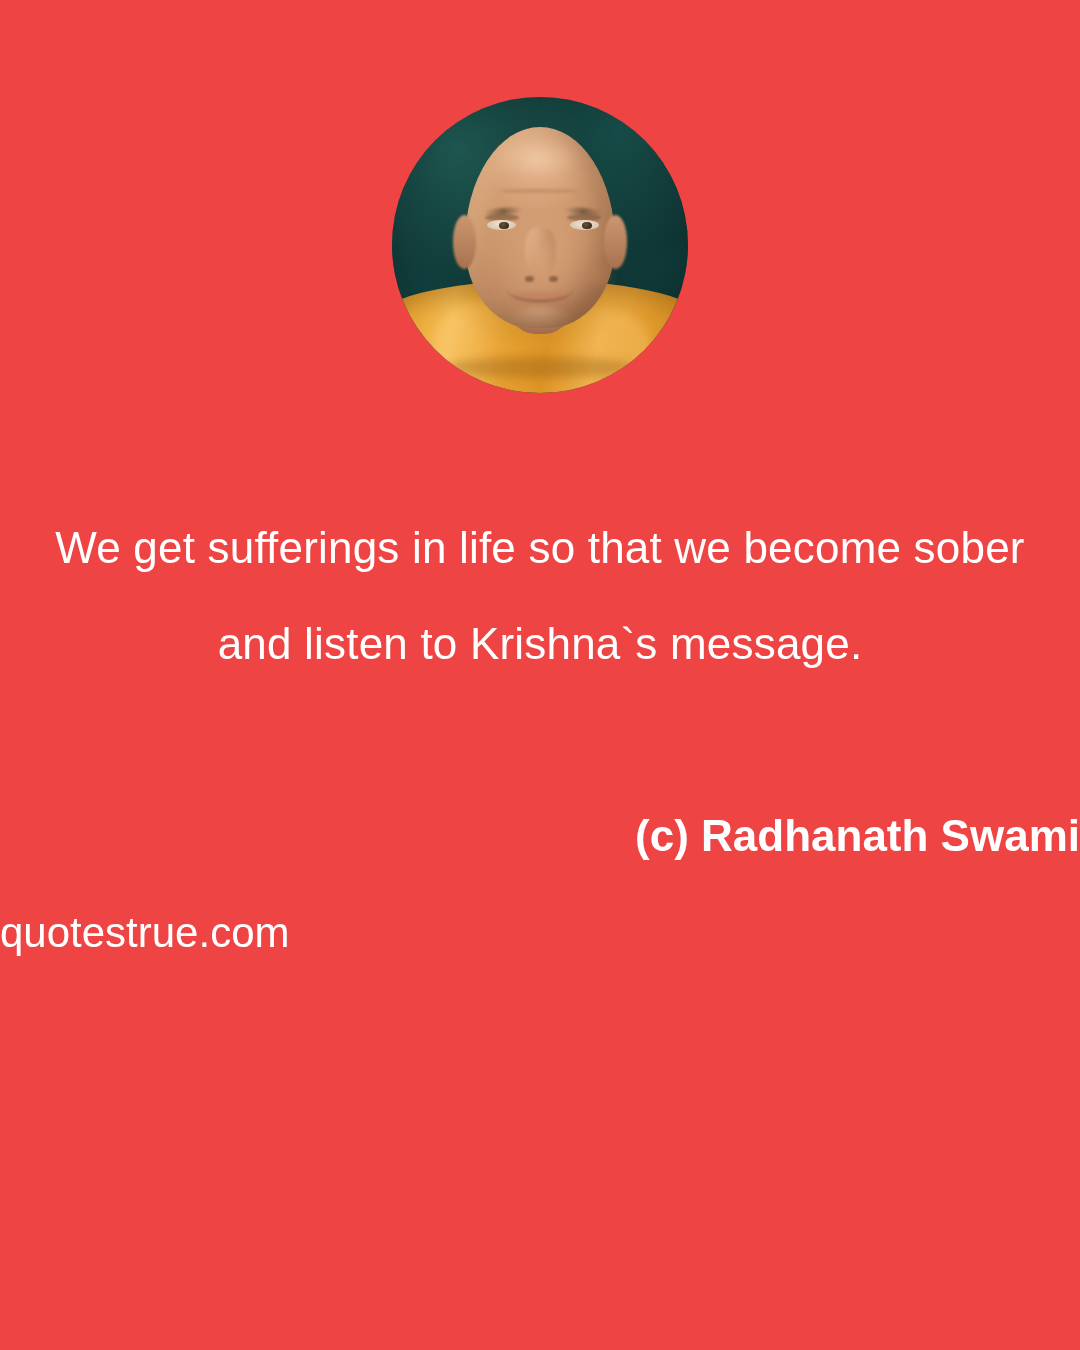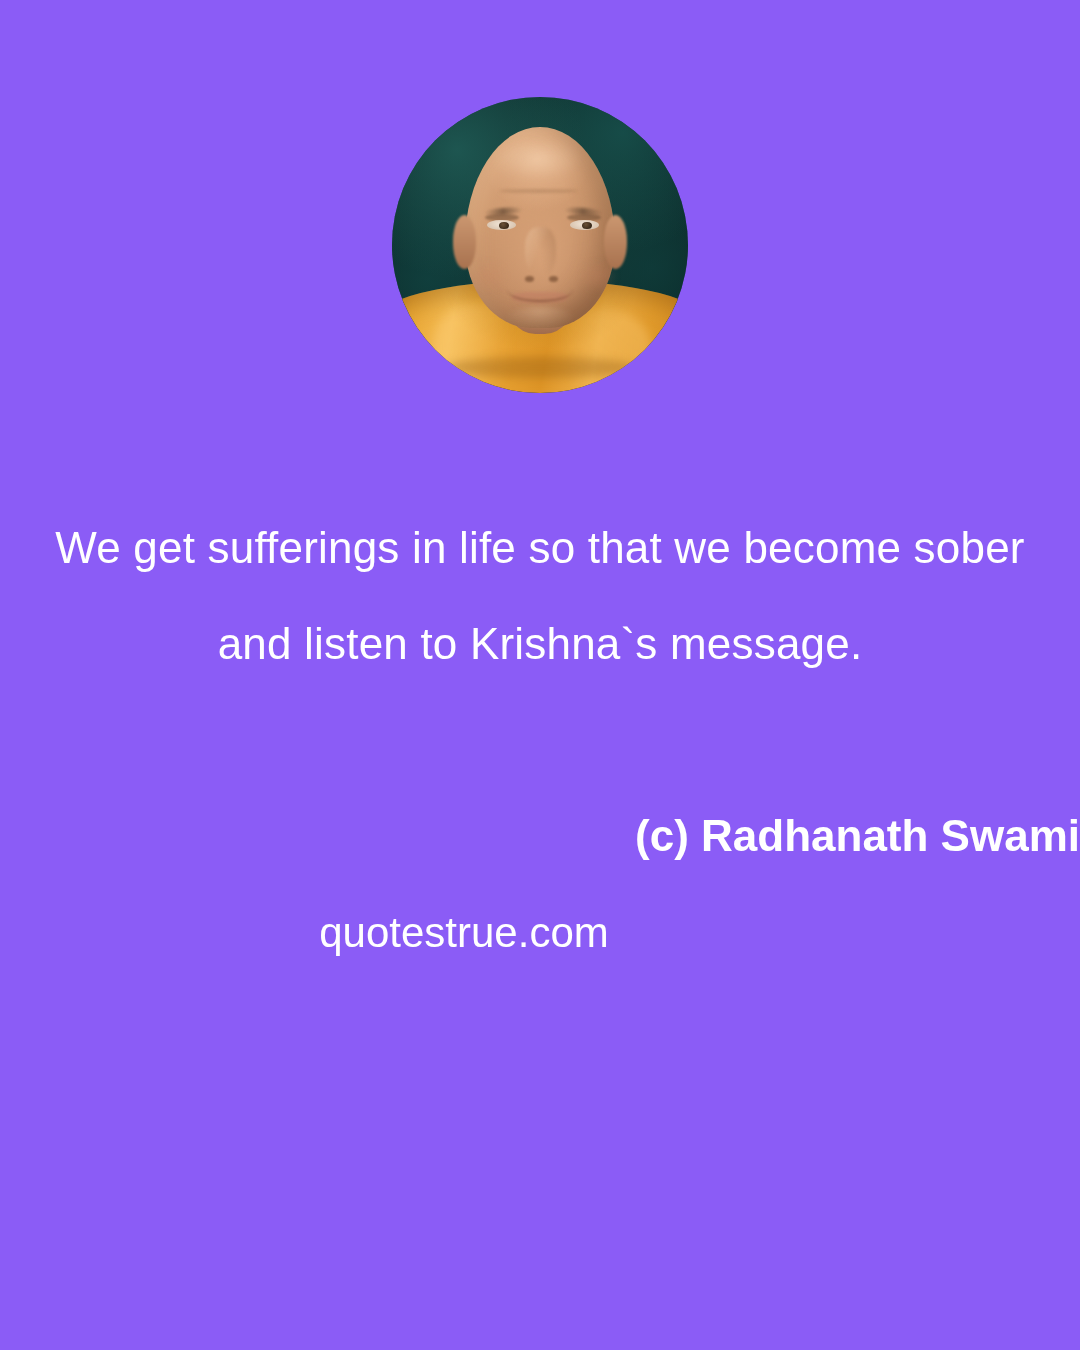--- a/index.html
+++ b/index.html
@@ -11,21 +11,21 @@
     height: 1350px;
     background: #3D5BE0;
     font-family: "Liberation Sans", sans-serif;
     overflow: hidden;
   }
 
   .quote-card {
     position: relative;
     width: 1080px;
     height: 1350px;
-    background: #8b5cf6;
+    background: #ef4444;
     box-sizing: border-box;
   }
 
   
   .avatar-wrap {
     position: absolute;
     left: 392px;
     top: 97px;
     width: 296px;
     height: 296px;
@@ -301,21 +301,20 @@
     font-size: 44px;
     line-height: 60px;
     font-weight: 700;
   }
 
   .site-line {
     position: absolute;
     left: 0;
     top: 903px;
     width: 928px;
-    text-align: center;
     color: #ffffff;
     font-size: 42px;
     line-height: 60px;
     font-weight: 400;
   }
 </style>
 </head>
 <body>
 
 <div class="quote-card">

